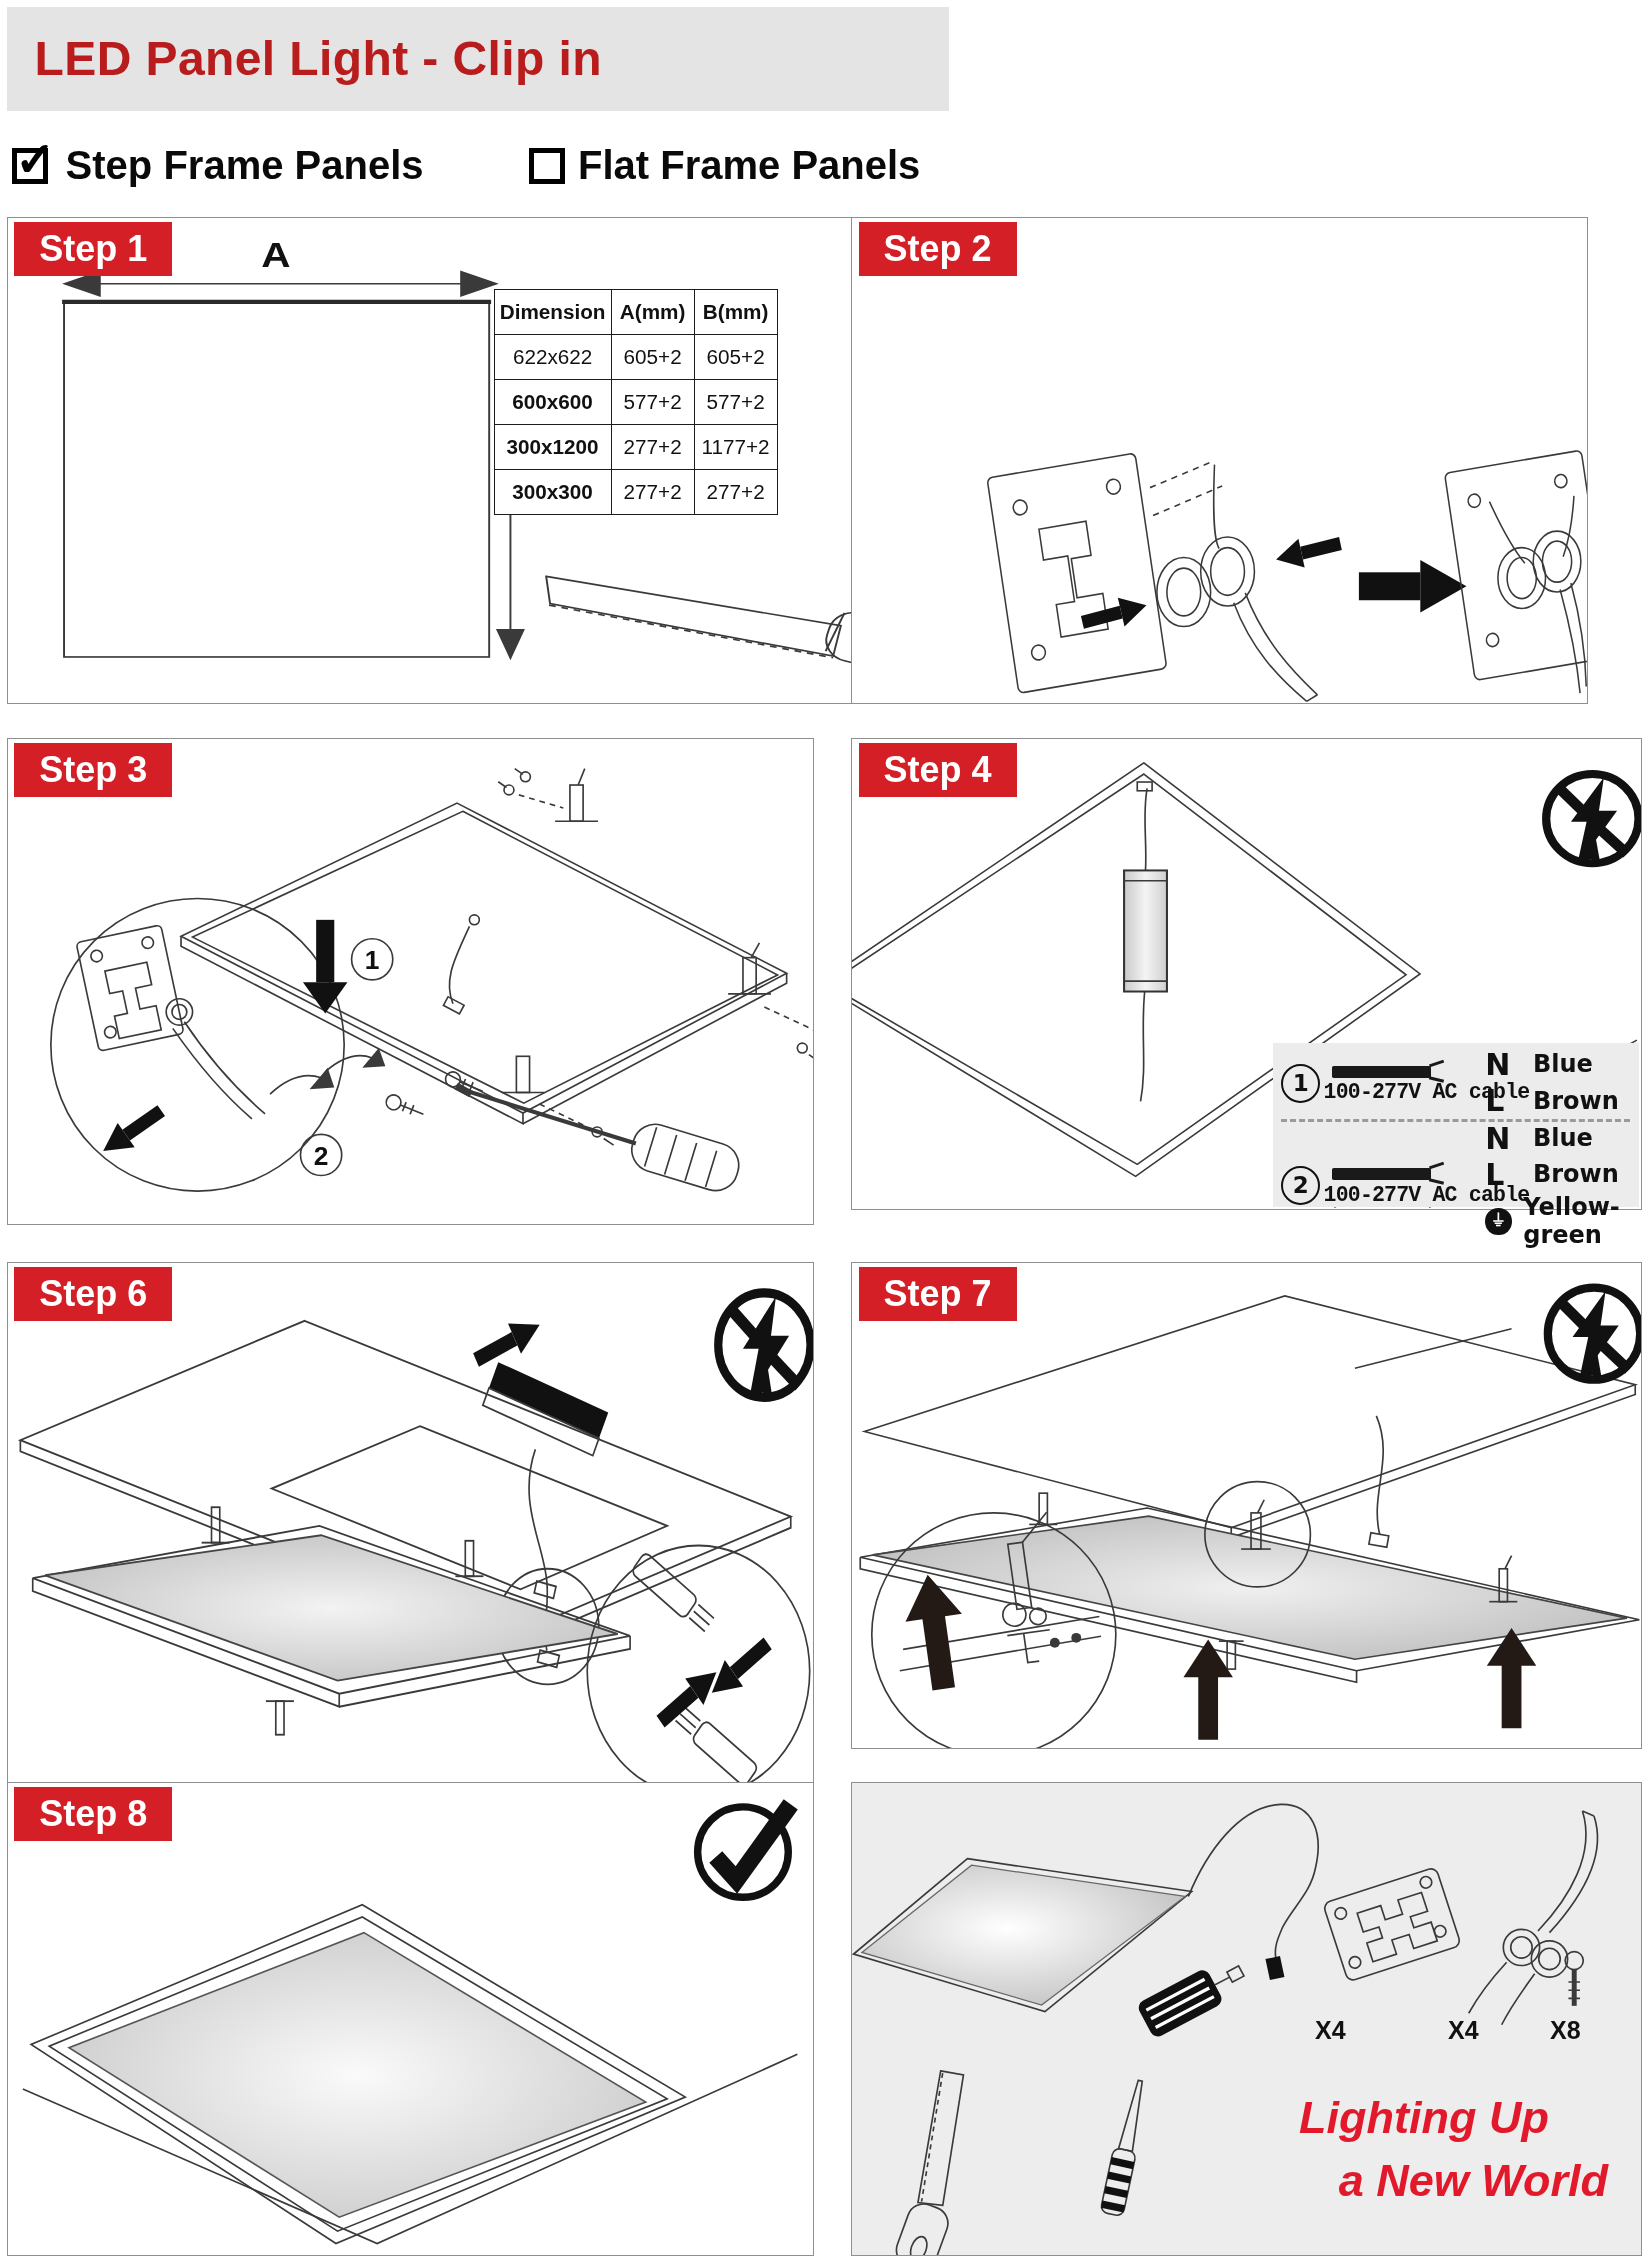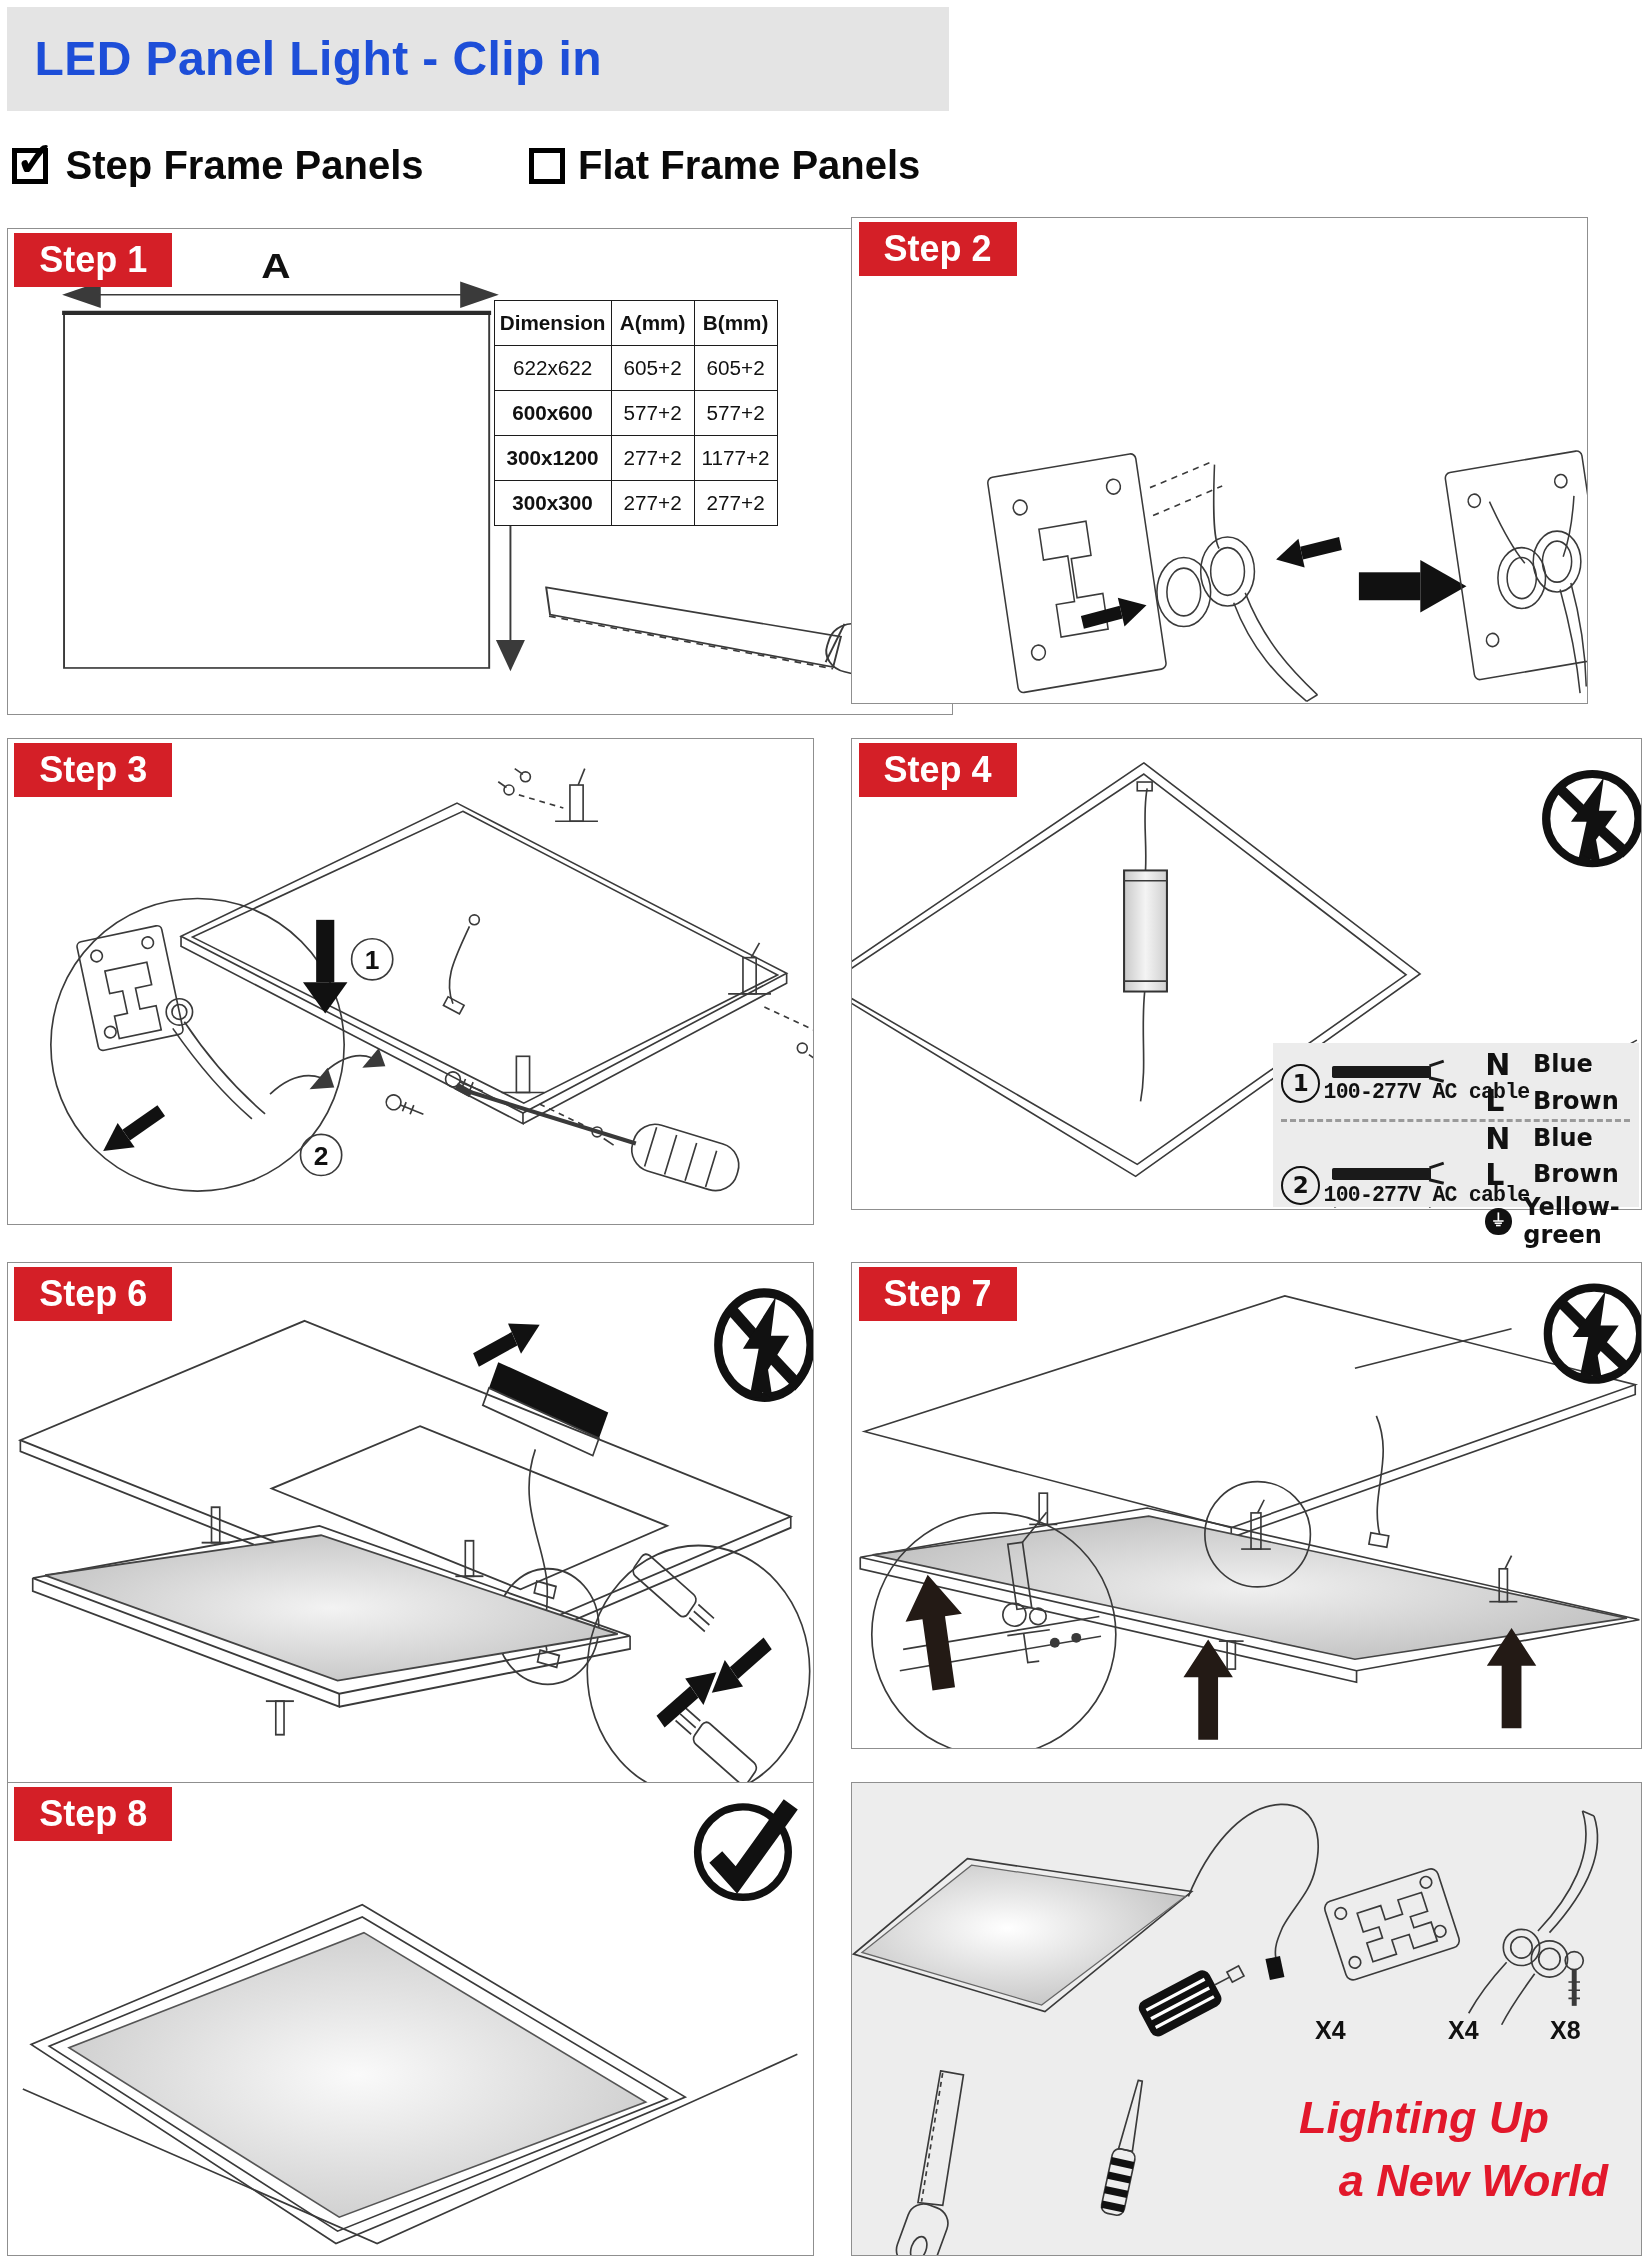--- a/index.html
+++ b/index.html
@@ -1,21 +1,21 @@
 <!DOCTYPE html>
 <html style="font-size:13.2px"><head>
 <meta charset="utf-8">
 <style>
   html,body{margin:0;padding:0;background:#fff;}
   body{width:1648px;height:2261px;position:relative;font-family:"Liberation Sans",sans-serif;color:#111;}
   #page{position:absolute;inset:0;background:#fff;}
 
   
   .header-bar{position:absolute;left:6.6px;top:6.6px;width:942px;height:104px;background:#e4e4e4;display:flex;align-items:center;box-sizing:border-box;padding-left:28px;}
-  .header-title{font-size:48px;font-weight:bold;color:#1d4ed8;letter-spacing:0.4px;}
+  .header-title{font-size:48px;font-weight:bold;color:#b91c1c;letter-spacing:0.4px;}
 
   
   .ptype{position:absolute;top:139px;display:flex;align-items:center;gap:18px;height:53px;}
   .ptype .box{position:relative;width:36px;height:36px;border:5.8px solid #000;box-sizing:border-box;background:#fff;flex:0 0 auto;}
   .ptype .box .check{position:absolute;top:-16.5px;left:-1.7px;font-size:48px;font-weight:bold;color:#000;line-height:1;}
   .ptype .lbl{font-size:40px;font-weight:bold;color:#0a0a0a;white-space:nowrap;}
 
   
   .panel{position:absolute;background:#fff;border:1.7px solid #8f8f8f;box-sizing:border-box;}
   .panel.gray{background:#ededed;}
@@ -93,21 +93,21 @@
     <span class="box">
         <span class="check">✓</span>
       </span>
     <span class="lbl">Step Frame Panels</span>
   </div>
   <div class="ptype" style="left:529px;gap:13px;">
     <span class="box"></span>
     <span class="lbl">Flat Frame Panels</span>
   </div>
 
-  <div class="panel" style="left:6.6px;top:228px;width:946px;height:487px;">
+  <div class="panel" style="left:6.6px;top:217px;width:946px;height:487px;">
     <div class="step-tag">Step 1</div>
     <svg class="diagram" viewBox="0 0 977 590" preserveAspectRatio="none">
       <text class="dimA" x="262" y="60">A</text>
       <line x1="86" y1="80" x2="480" y2="80" class="ln"></line>
       <polygon points="56,80 96,64 96,96" fill="#3a3a3a"></polygon>
       <polygon points="508,80 468,64 468,96" fill="#3a3a3a"></polygon>
       <rect x="58" y="102" width="440" height="432" class="ln"></rect>
       <line x1="56" y1="102" x2="500" y2="102" stroke="#2b2b2b" stroke-width="5"></line>
       <line x1="520" y1="128" x2="520" y2="510" class="ln"></line>
       <polygon points="520,98 505,136 535,136" fill="#3a3a3a"></polygon>

